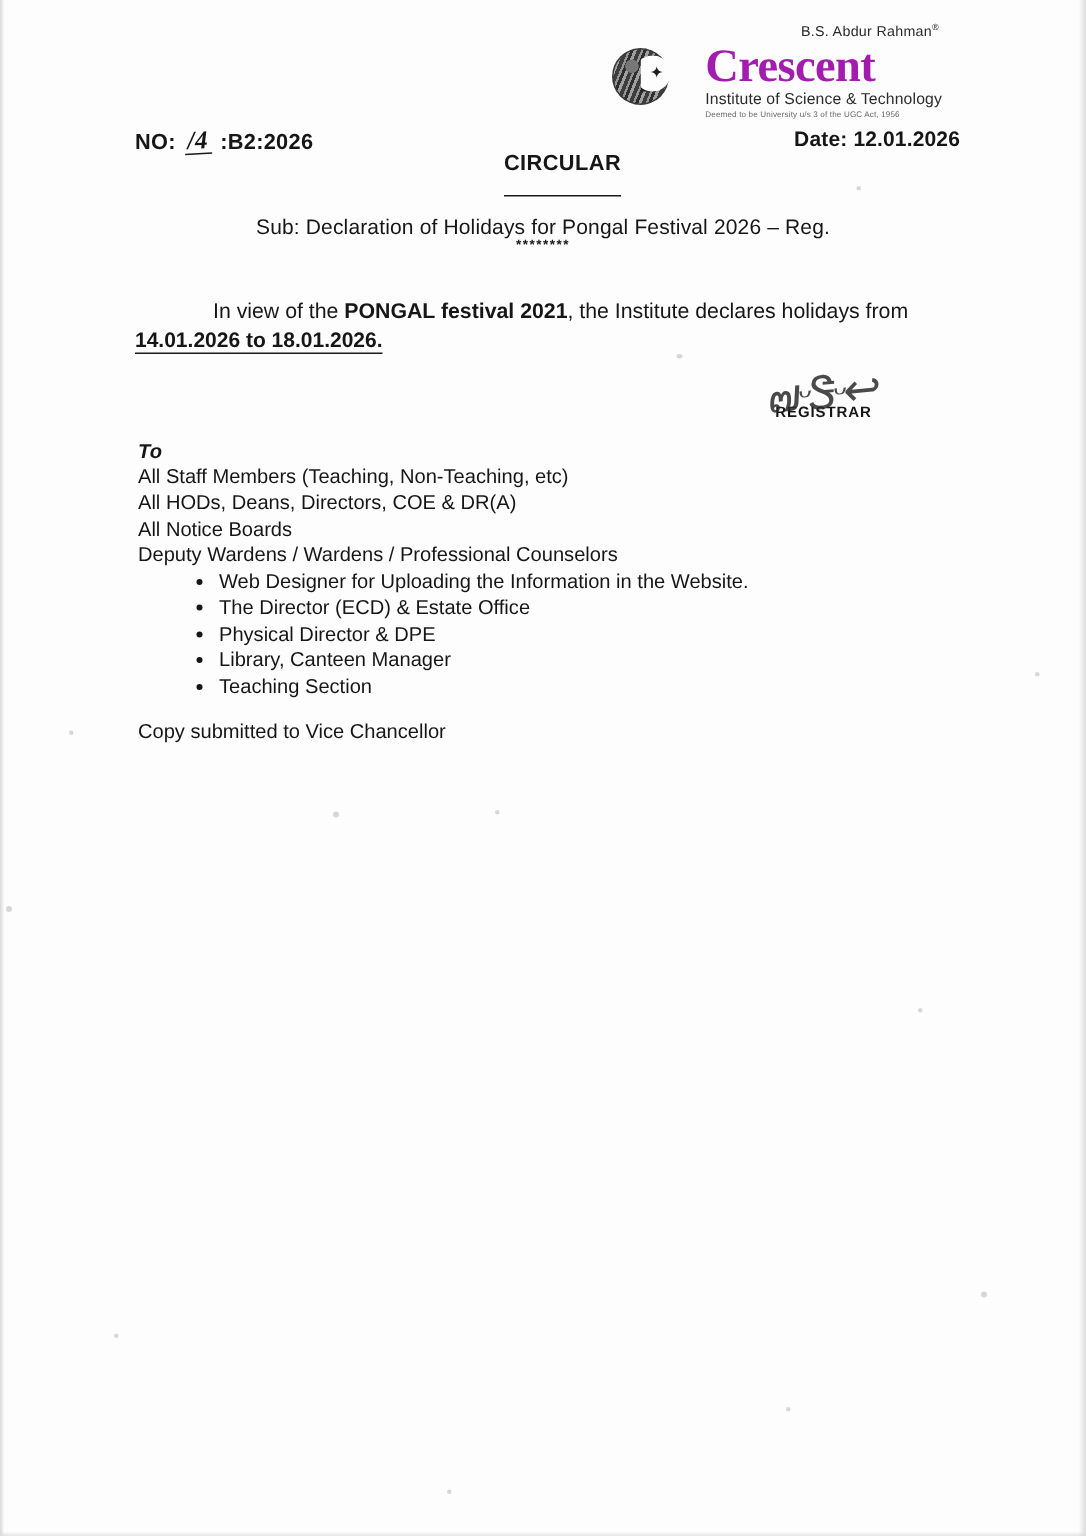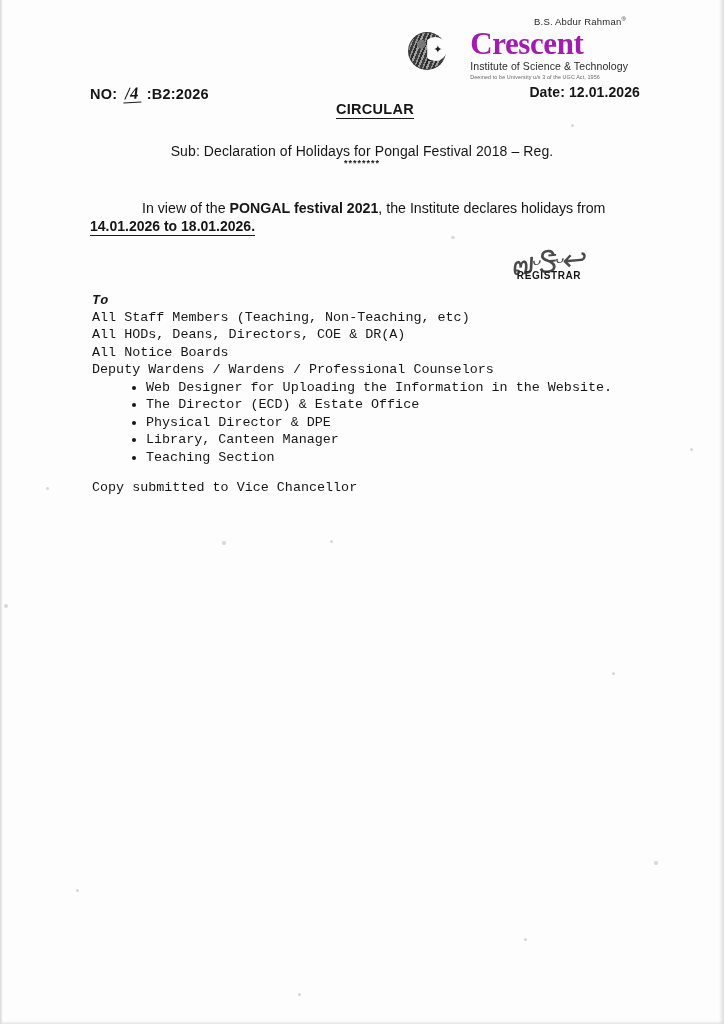--- a/index.html
+++ b/index.html
@@ -169,21 +169,21 @@
     position: absolute;
     left: 0; right: 0;
     top: 101px;
     text-align: center;
     font-size: 14.5px;
     font-weight: bold;
     letter-spacing: .3px;
   }
   .circular span {
     border-bottom: 1.4px solid #1a1a1a;
-    padding-bottom: 1px;
+    padding-bottom: 13px;
     margin-left: 26px;
   }
 
   
   .subject {
     position: absolute;
     left: 0; right: 0;
     top: 143px;
     text-align: center;
     font-size: 14px;
@@ -243,21 +243,20 @@
     margin-top: -2px;
   }
 
   
   .dist {
     position: absolute;
     left: 92px;
     top: 292px;
     font-size: 13.4px;
     line-height: 17.2px;
-    font-family: Liberation Mono, monospace;
   }
   .dist .to {
     font-weight: bold;
     font-style: italic;
     letter-spacing: .2px;
   }
   .dist .copy-to {
     font-weight: bold;
     font-style: italic;
     letter-spacing: .2px;
@@ -324,21 +323,21 @@
   <div class="date-line">
     <span>Date:</span>
     <span>12.01.2026</span>
   </div>
 
   <div class="circular">
     <span>CIRCULAR</span>
   </div>
 
   <div class="subject">
-    <span>Sub: Declaration of Holidays for Pongal Festival 2018 – Reg.</span>
+    <span>Sub: Declaration of Holidays for Pongal Festival 2026 – Reg.</span>
     <span class="stars">********</span>
   </div>
 
   <div class="body-para">
     <span>In view of the </span><b>PONGAL festival 2021</b><span>, the Institute declares holidays from</span>
   </div>
   <div class="dates">14.01.2026 to 18.01.2026.</div>
 
   <div class="sign-wrap">
     <div class="sign-glyph">๗ᵕᏕᵕ↩</div>

